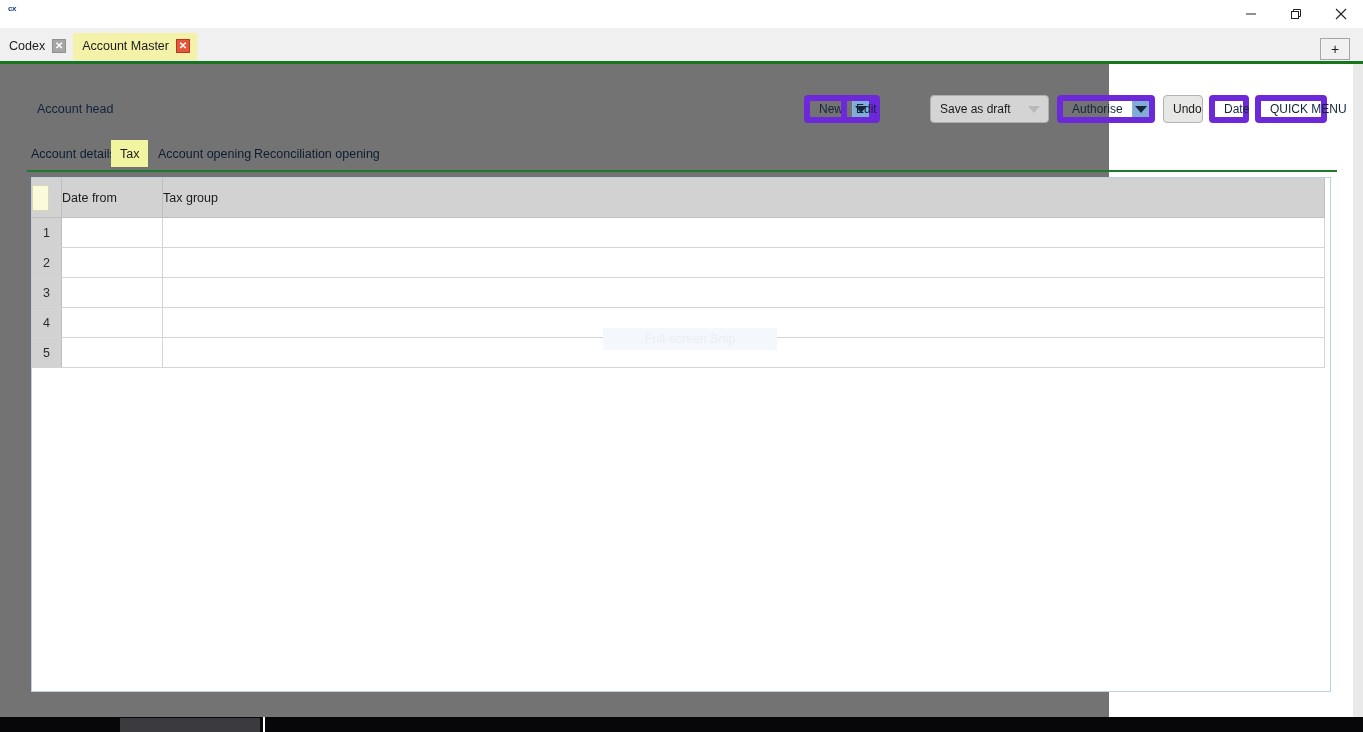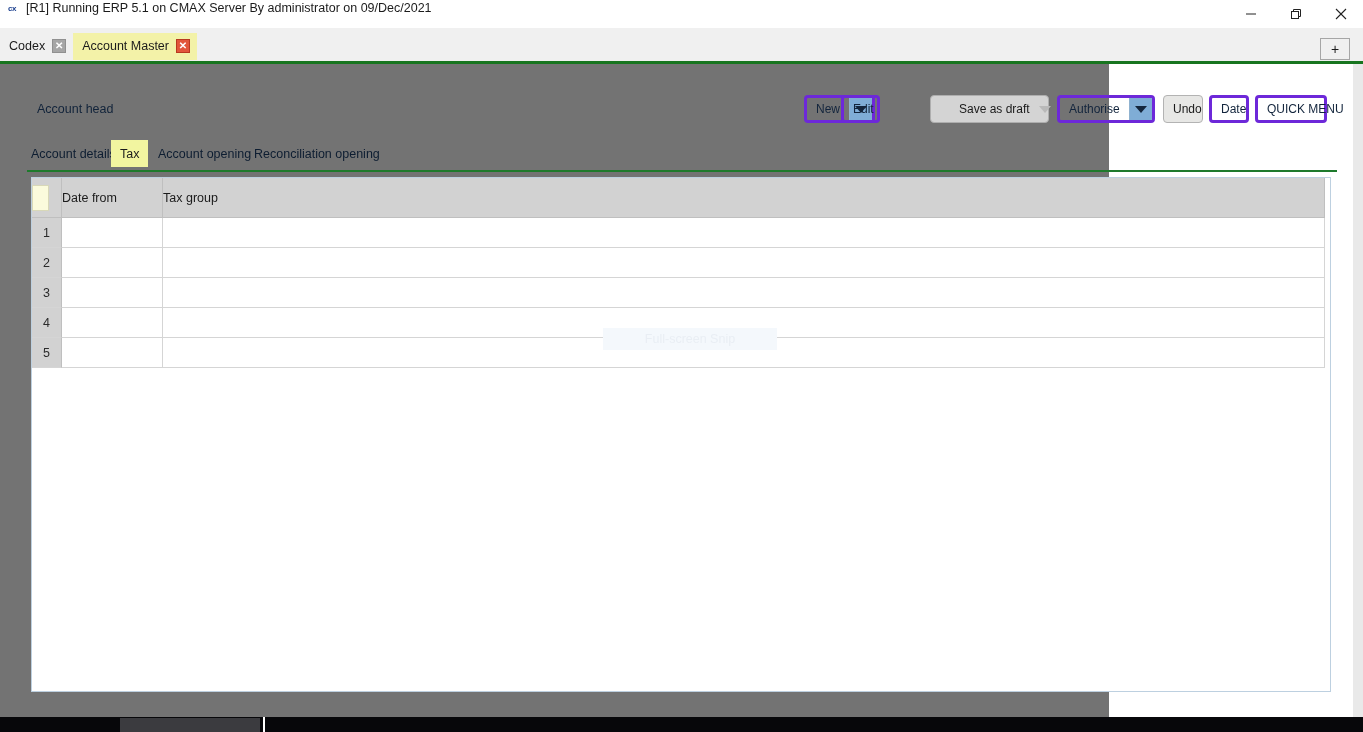--- a/index.html
+++ b/index.html
@@ -124,21 +124,21 @@
   }
   .tri-red {
     width: 0; height: 0;
     border-left: 9px solid transparent;
     border-right: 9px solid transparent;
     border-top: 11px solid #e21b1b;
   }
 
   .tbtn {
     position: absolute; top: 5px; height: 28px;
-    border: 3px solid #6d28d9;
+    border: 6px solid #6d28d9;
     border-radius: 4px;
     background: transparent;
     display: flex; align-items: center;
     font-size: 12px; color: #12243c;
     font-family: "Liberation Sans", sans-serif;
     padding: 0;
   }
   .tbtn .btxt {
     flex: 1 1 auto; text-align: center;
     padding: 0 9px; white-space: nowrap;
@@ -260,21 +260,20 @@
     position: absolute; top: 0; left: 263px;
     width: 2px; height: 15px;
     background: #ffffff;
   }
 </style>
 </head>
 <body>
 
 <div class="titlebar">
   <span class="app-icon">cx</span>
-  <span class="title-text">[R1] Running ERP 5.1 on CMAX Server By administrator on 09/Dec/2021</span>
   <div class="win-controls">
     <div class="win-btn">
       <svg width="12" height="12" viewBox="0 0 12 12">
           <line x1="1" y1="6" x2="11" y2="6" stroke="#222" stroke-width="1"></line>
         </svg>
     </div>
     <div class="win-btn">
       <svg width="12" height="12" viewBox="0 0 12 12">
         <rect x="1.5" y="3.5" width="7" height="7" fill="none" stroke="#222" stroke-width="1"></rect>
         <polyline points="3.5,3.5 3.5,1.5 10.5,1.5 10.5,8.5 8.5,8.5" fill="none" stroke="#222" stroke-width="1"></polyline>
@@ -312,21 +311,21 @@
       <span class="btxt">New</span>
       <span class="split">
           <span class="tri-dark"></span>
         </span>
     </div>
 
     <div class="tbtn" style="left:841px; width:39px;">
       <span class="btxt">Edit</span>
     </div>
 
-    <div class="tbtn filled-gray" style="left:930px; width:119px;padding-left:19px;">
+    <div class="tbtn filled-gray" style="left:930px; width:119px;">
       <span class="btxt">Save as draft</span>
       <span style="width:30px;display:flex;align-items:center;justify-content:center;">
           <span class="tri-gray"></span>
         </span>
     </div>
 
     <div class="tbtn" style="left:1057px; width:98px;">
       <span class="btxt">Authorise</span>
       <span class="split">
           <span class="tri-dark"></span>

